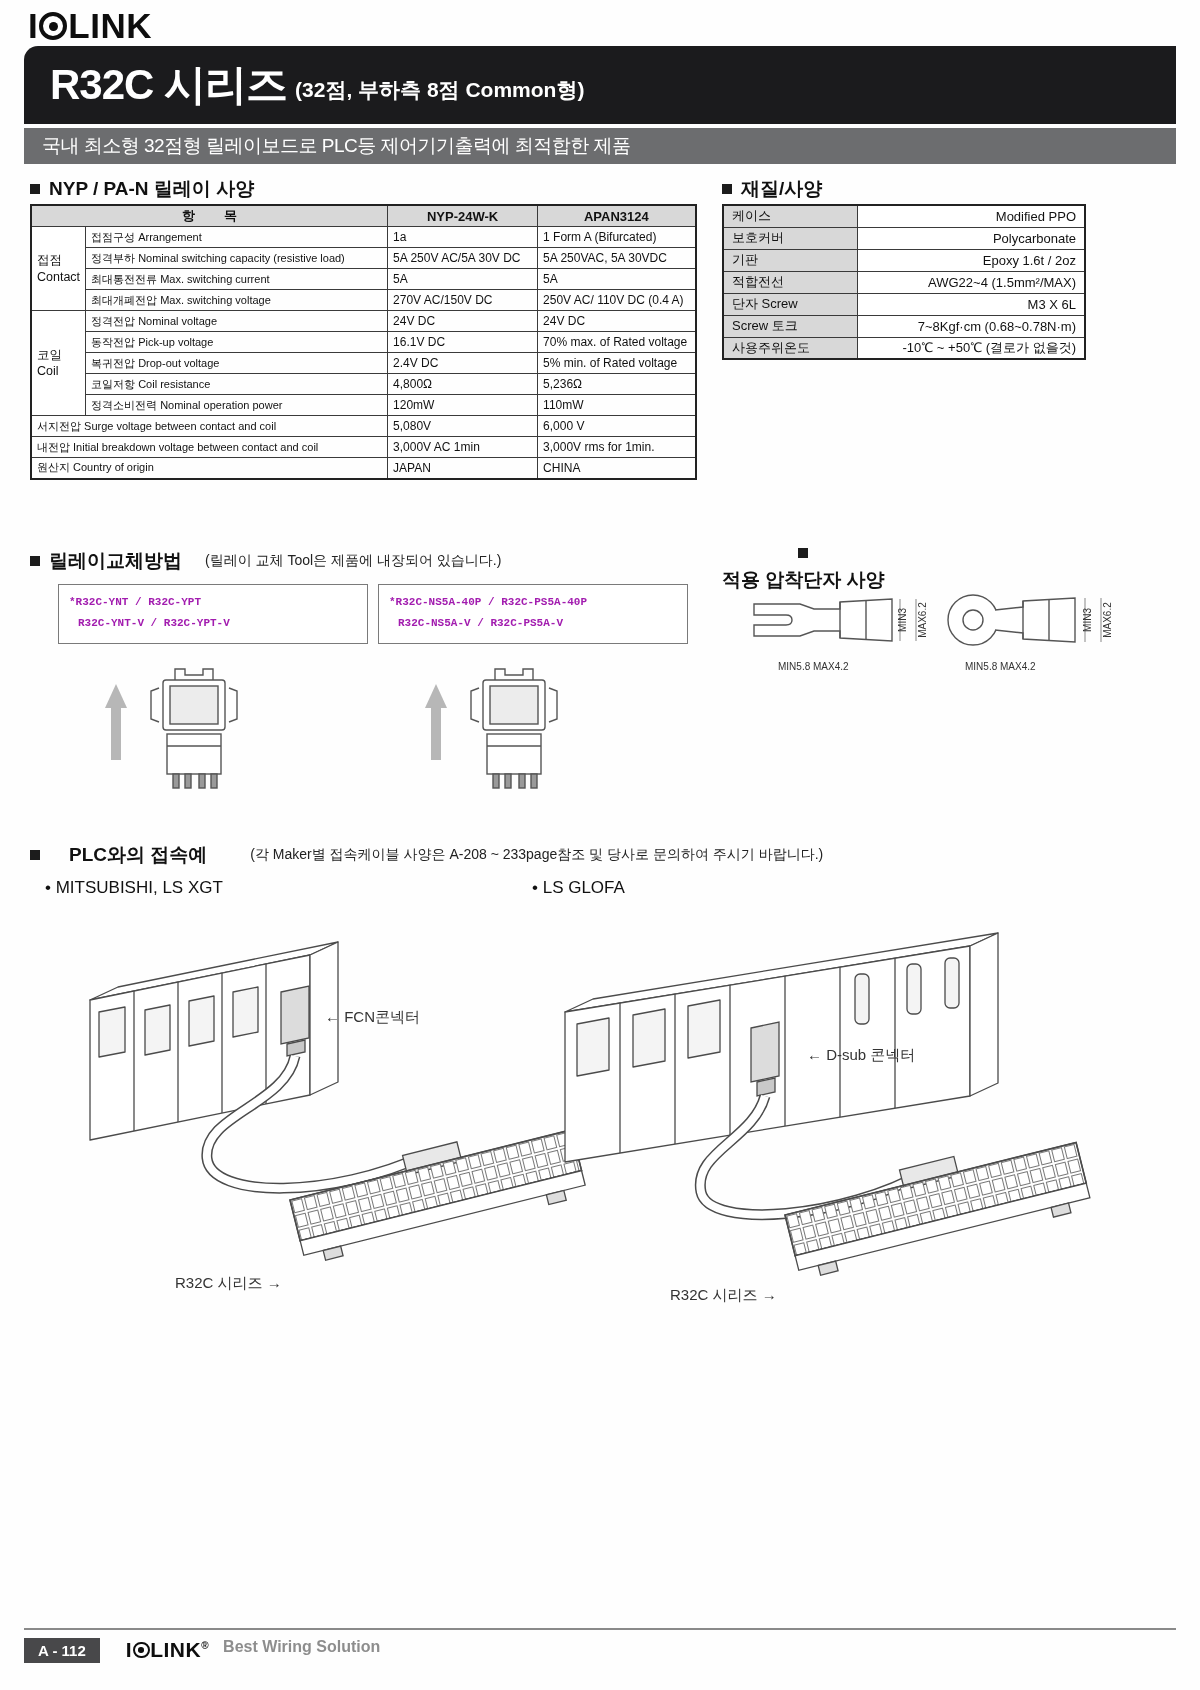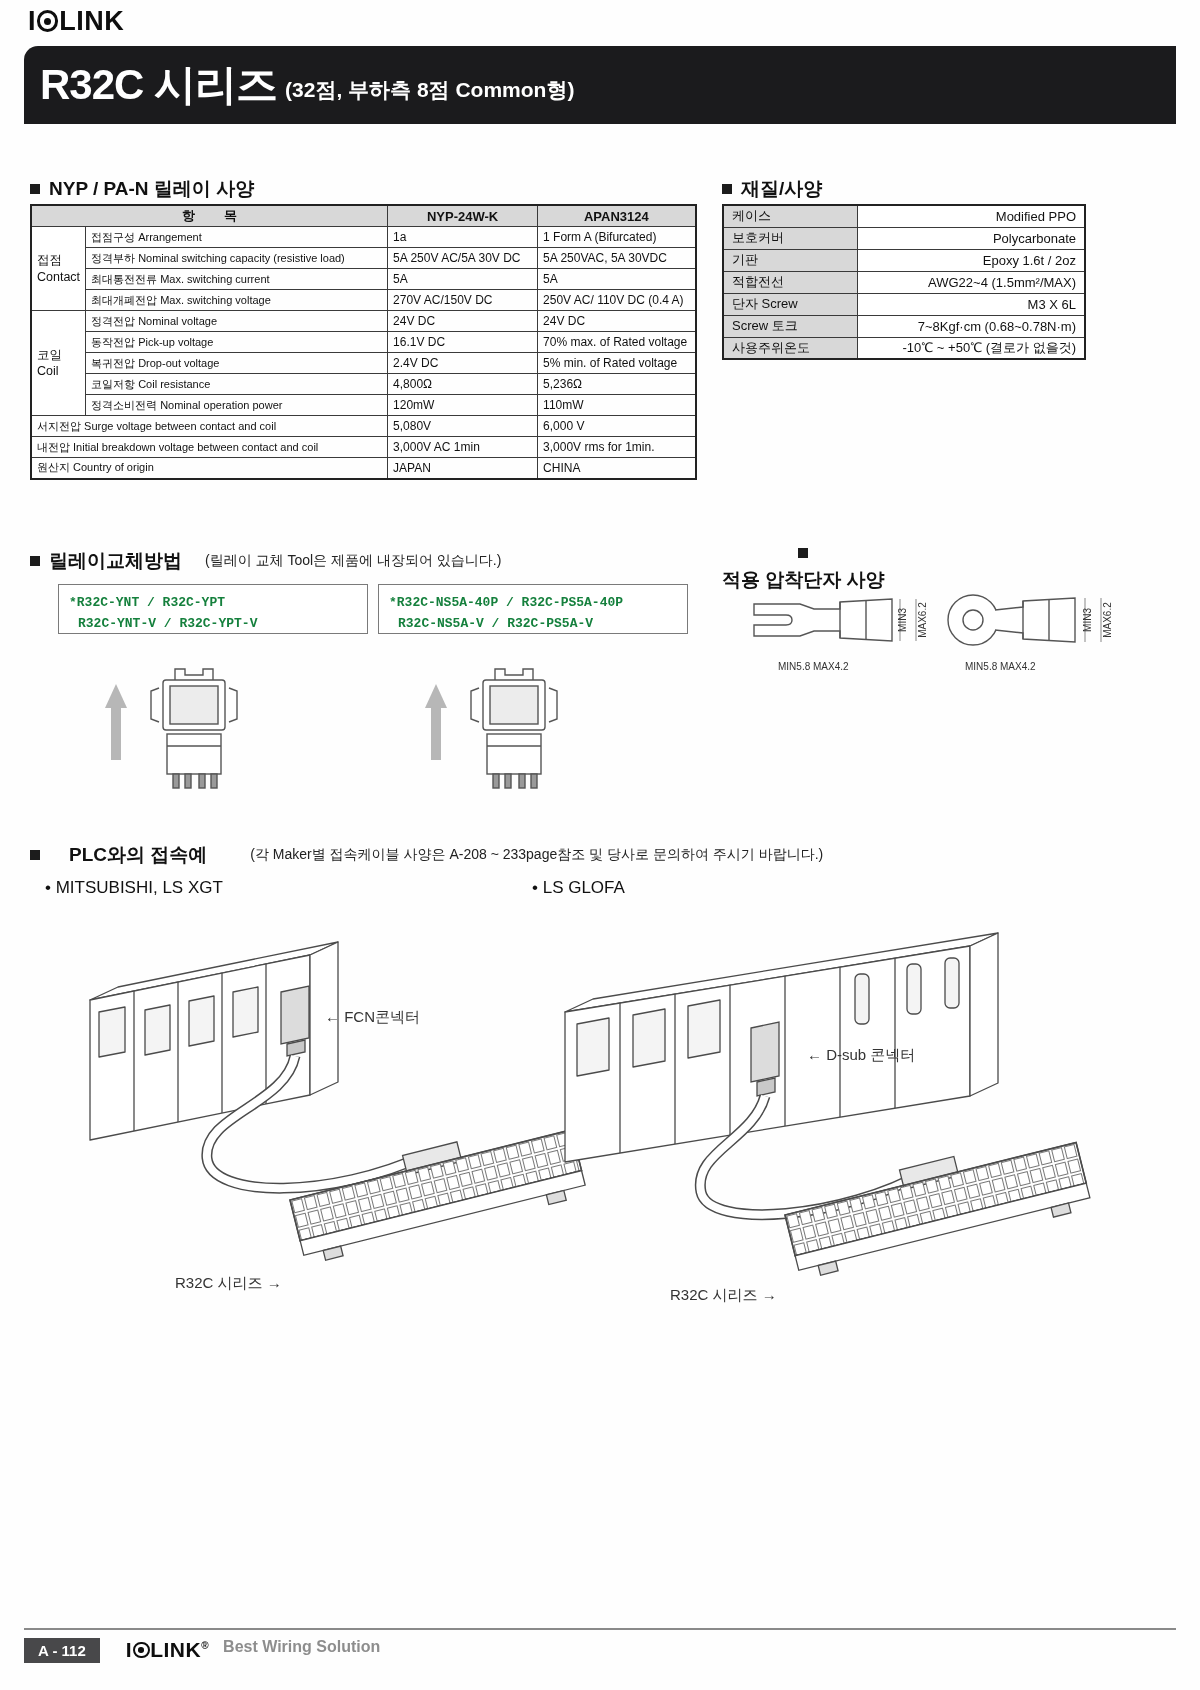--- a/index.html
+++ b/index.html
@@ -2,26 +2,26 @@
 <html><head>
 <meta charset="utf-8">
 <style>
   * { margin:0; padding:0; box-sizing:border-box; }
   html,body { background:#ffffff; }
   body { font-family:"Liberation Sans", sans-serif; color:#111; }
   .page { position:relative; width:1200px; height:1690px; background:#fefefe; overflow:hidden; }
 
   
   .logo { font-weight:bold; color:#0e0e0e; letter-spacing:.5px; white-space:nowrap; }
-  .logo-top { position:absolute; left:28px; top:6px; font-size:27px; }
+  .logo-top { position:absolute; left:28px; top:6px; font-size:35px; }
   .logo-o { display:inline-block; width:.8em; height:.8em; border:.13em solid #0e0e0e; border-radius:50%; position:relative; vertical-align:-.07em; margin:0 .03em; }
   .logo-o i { position:absolute; left:50%; top:50%; width:.26em; height:.26em; margin:-.13em 0 0 -.13em; background:#0e0e0e; border-radius:50%; }
 
   
-  .title-bar { position:absolute; left:24px; top:46px; width:1152px; height:78px; background:#1b1b1d; color:#fff; display:flex; align-items:center; padding-left:16px; border-top-left-radius:14px; }
+  .title-bar { position:absolute; left:24px; top:46px; width:1152px; height:78px; background:#1b1b1d; color:#fff; display:flex; align-items:center; padding-left:26px; border-top-left-radius:14px; }
   .title-main { font-size:42px; font-weight:bold; letter-spacing:-1px; }
   .title-suffix { font-size:21px; font-weight:bold; margin-left:8px; margin-top:10px; }
   .subtitle-bar { position:absolute; left:24px; top:128px; width:1152px; height:36px; background:#6c6d6f; color:#fff; font-size:19px; line-height:36px; padding-left:18px; letter-spacing:-.5px; }
 
   
   .sec-title { position:absolute; display:flex; align-items:center; gap:9px; font-size:19px; font-weight:bold; color:#111; white-space:nowrap; }
   .sq { width:10px; height:10px; background:#1c1c1c; display:inline-block; flex:0 0 auto; }
   .sec-note { font-size:14px; font-weight:normal; color:#222; margin-left:14px; }
 
   
@@ -32,21 +32,21 @@
   table.spec .lbl { font-size:11px; }
   table.spec .group-cell { font-size:12.5px; vertical-align:middle; background:#fff; line-height:1.3; }
 
   
   table.mat { position:absolute; left:722px; top:204px; border-collapse:collapse; border:2px solid #222; table-layout:fixed; }
   table.mat td { border:1px solid #3a3a3a; height:22px; padding:1px 8px; font-size:13px; white-space:nowrap; overflow:hidden; }
   table.mat td.mlabel { background:#d8d8d8; width:134px; }
   table.mat td.mvalue { background:#fff; width:228px;text-align:right; }
 
   
-  .model-box { position:absolute; width:310px; height:50px; border:1px solid #7a7a7a; background:#fff; padding:7px 10px; font-family:"Liberation Mono", monospace; font-weight:bold; font-size:13px; color:#15803d; line-height:21px; }
+  .model-box { position:absolute; width:310px; height:60px; border:1px solid #7a7a7a; background:#fff; padding:7px 10px; font-family:"Liberation Mono", monospace; font-weight:bold; font-size:11px; color:#a21caf; line-height:21px; }
   .model-box .l2 { padding-left:9px; }
 
   .float-svg { position:absolute; }
 
   .dim { font-size:10px; fill:#333; font-family:"Liberation Sans",sans-serif; }
   .lbl-txt { font-size:15px; fill:#333; font-family:"Liberation Sans",sans-serif; }
 
   .plc-caption { position:absolute; font-size:17px; color:#111; white-space:nowrap; }
 
   
@@ -62,20 +62,21 @@
 <div class="page">
 
   <div class="logo logo-top">
     <span>I</span><span class="logo-o"><i></i></span><span>LINK</span>
   </div>
 
   <div class="title-bar">
     <span class="title-main">R32C 시리즈</span>
     <span class="title-suffix">(32점, 부하측 8점 Common형)</span>
   </div>
+  <div class="subtitle-bar">국내 최소형 32점형 릴레이보드로 PLC등 제어기기출력에 최적합한 제품</div>
 
   <div class="sec-title" style="left:30px; top:176px;">
     <span class="sq"></span>
     <span>NYP / PA-N 릴레이 사양</span>
   </div>
 
   <table class="spec">
     <colgroup>
         <col style="width:52px">
         <col style="width:302px">

